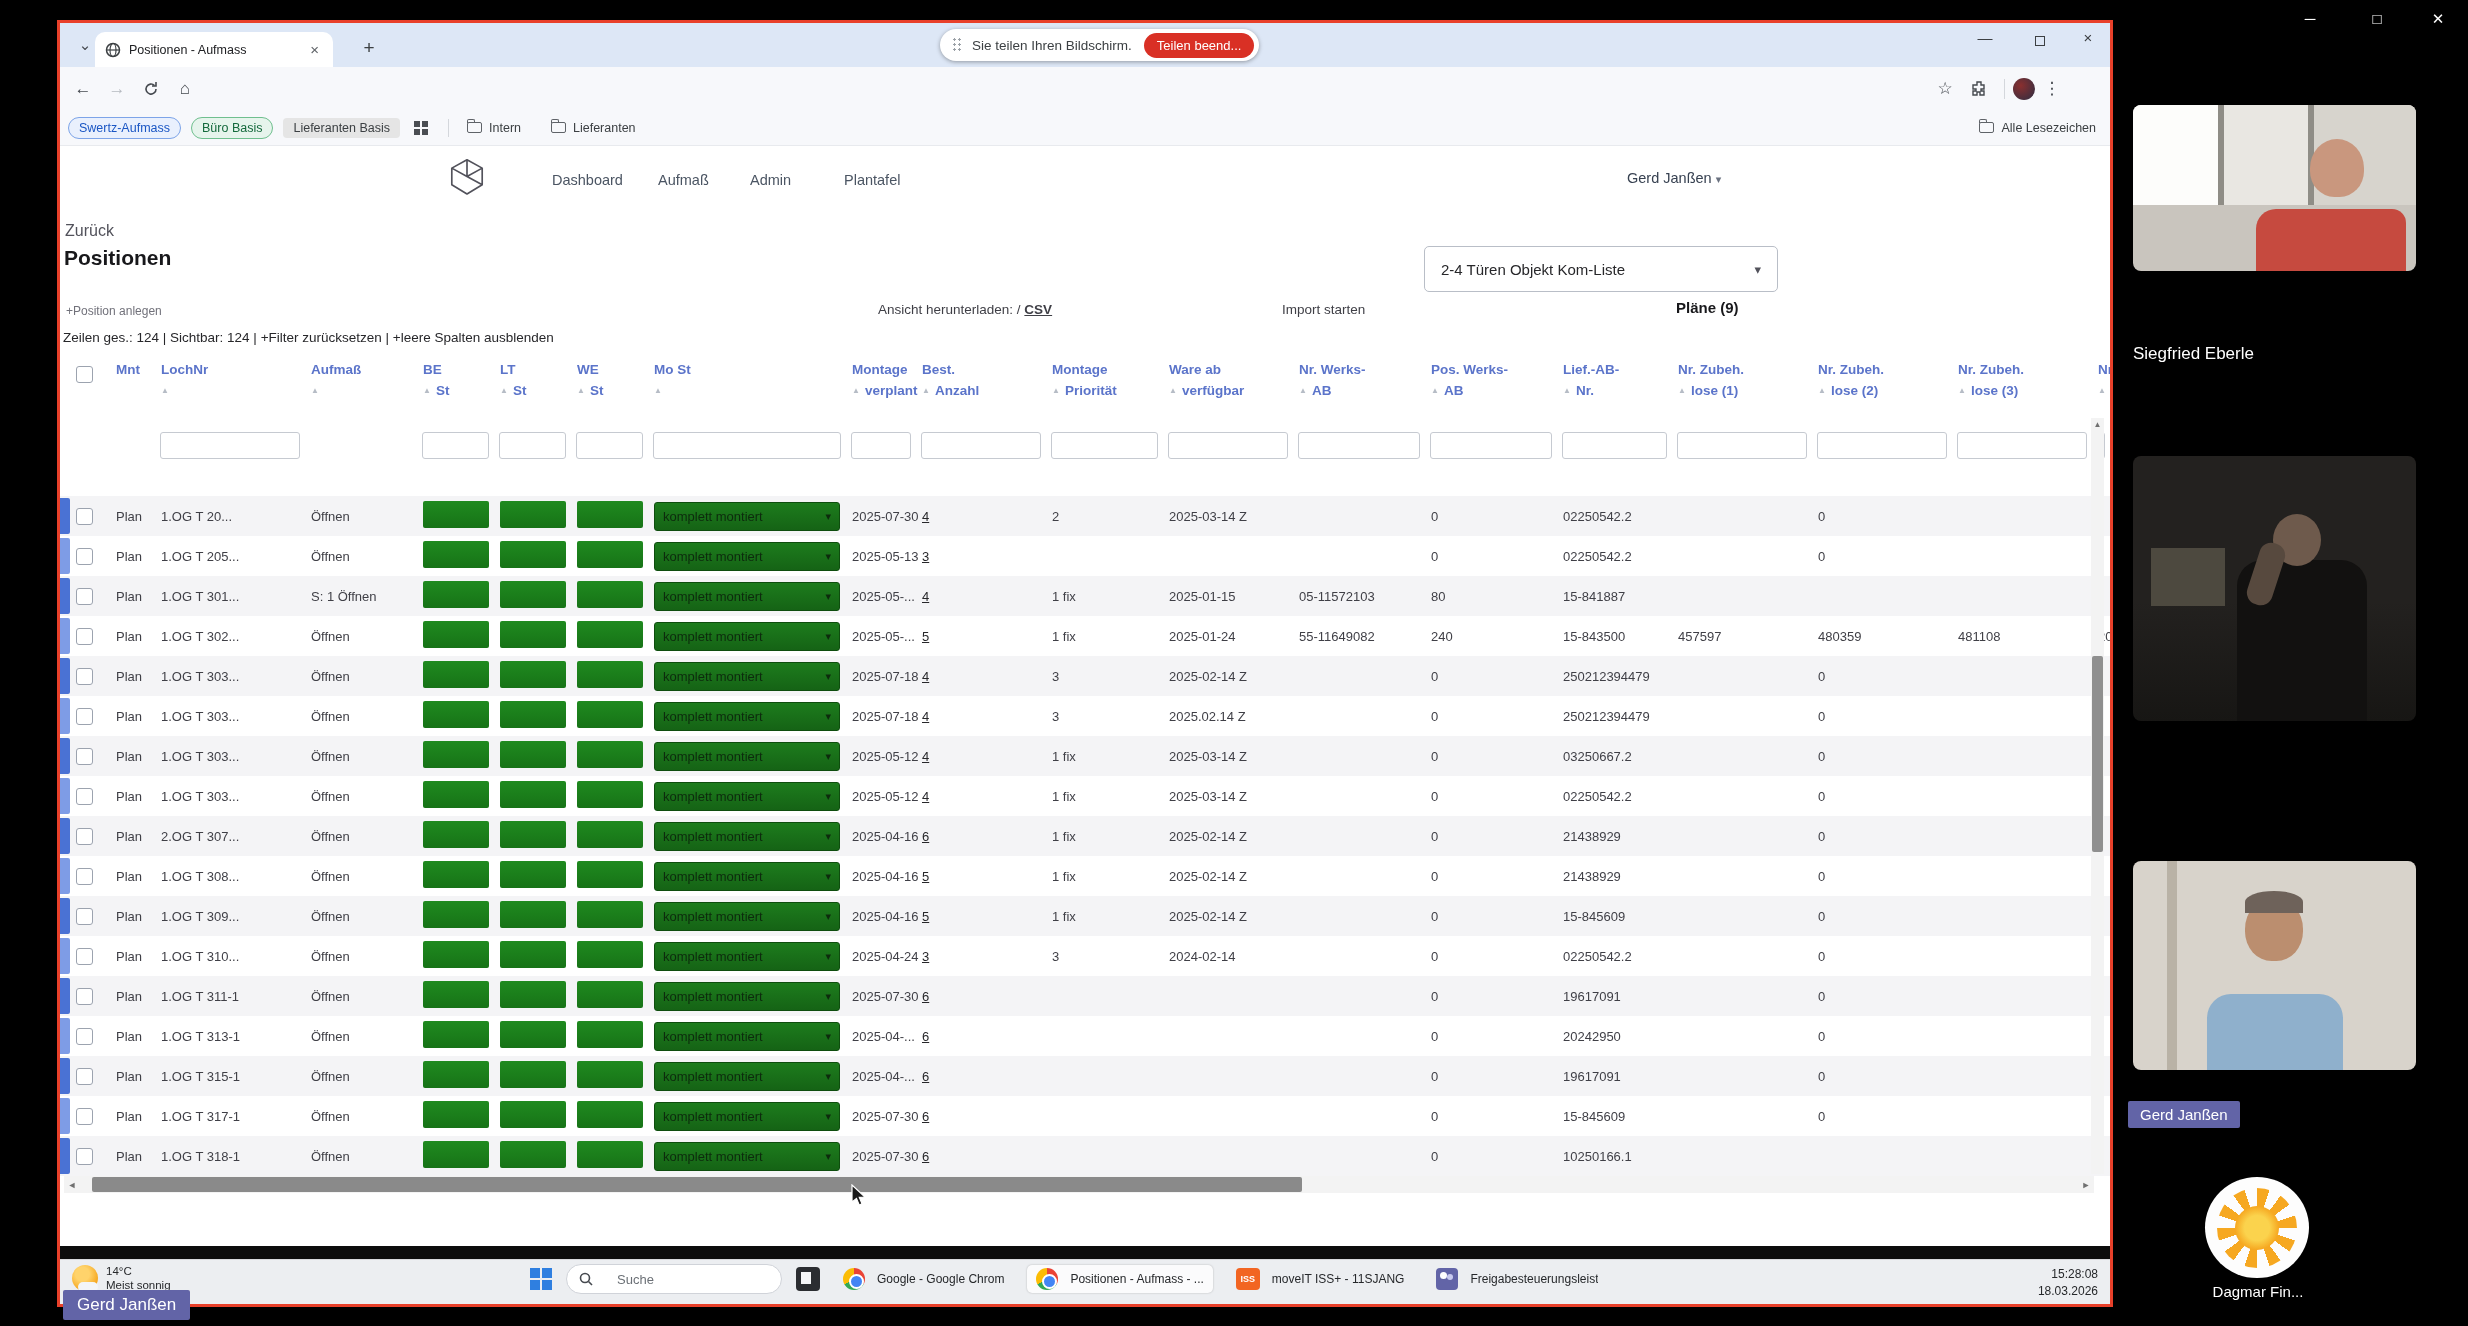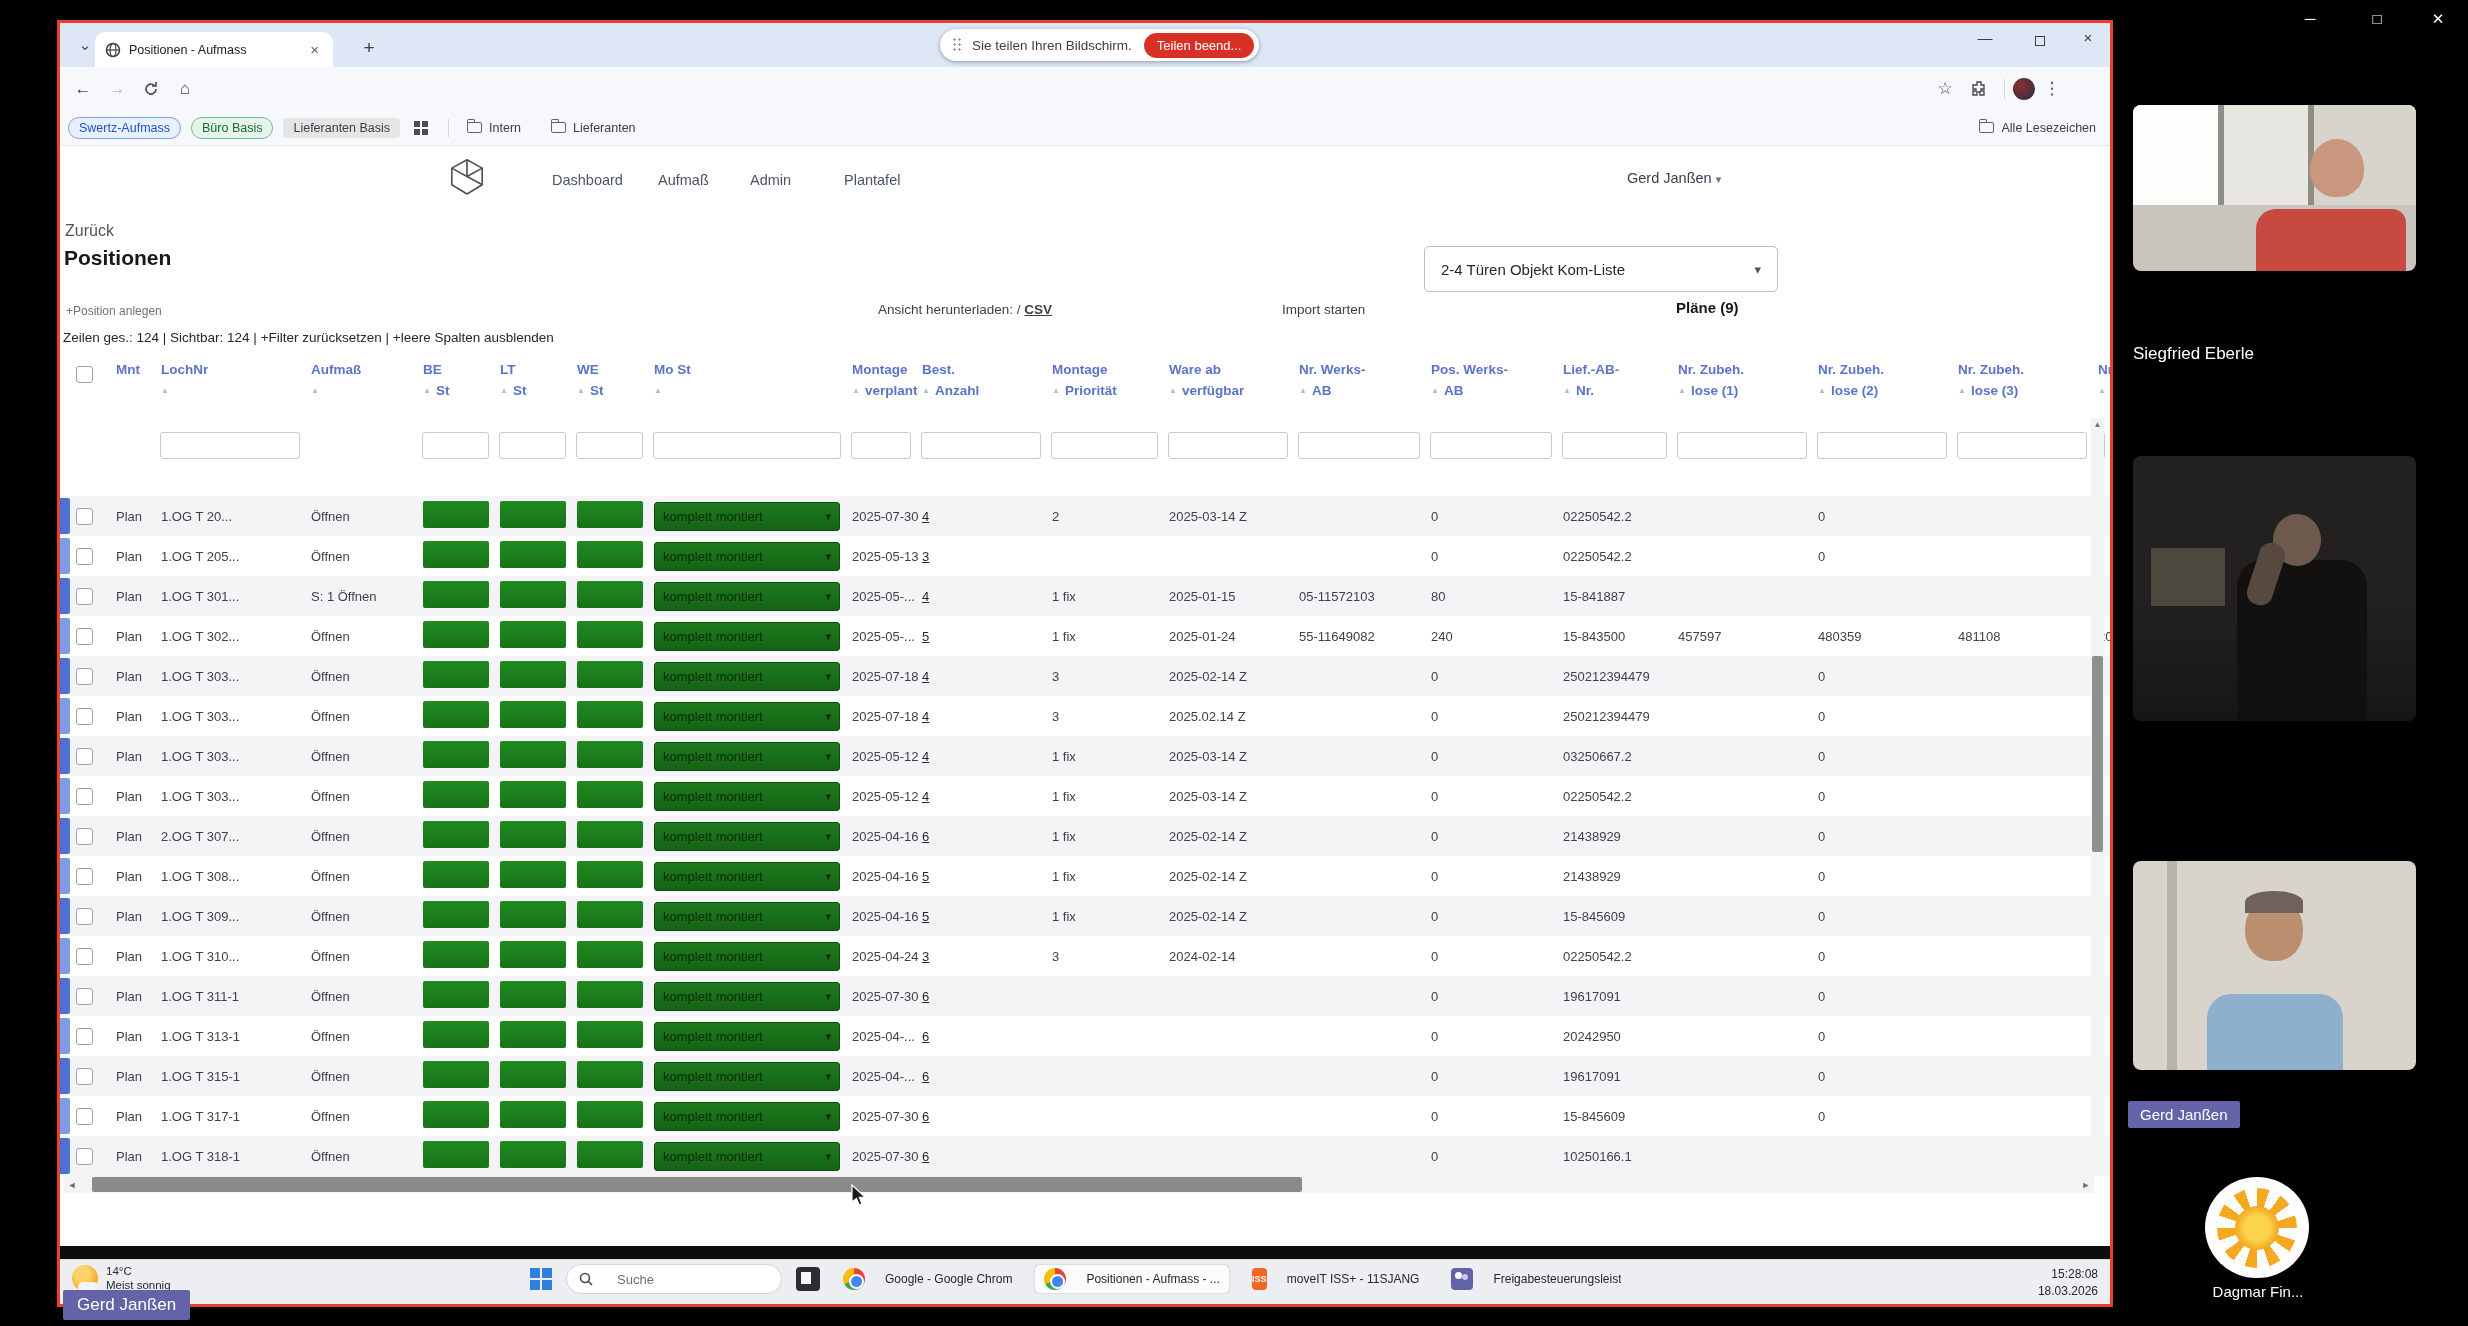--- a/index.html
+++ b/index.html
@@ -122,28 +122,28 @@
     background:#f3f5f7; border-radius:6px; }
   #weather .wt { font-size:11.5px; color:#26282b; line-height:1.25; }
   #tb-center { position:absolute; left:470px; top:4px; display:flex; align-items:center; gap:14px; }
   .winlogo { width:22px; height:22px; display:grid; grid-template-columns:10px 10px; grid-template-rows:10px 10px; gap:2px; }
   .winlogo span { background:#2f7fe0; }
   #tb-search { width:216px; height:30px; background:#fff; border:1px solid #d0d3d9; border-radius:16px;
     display:flex; align-items:center; padding:0 12px;gap:16px; }
   #tb-search .ph { font-size:13px; color:#6b7076; margin-left:8px; }
   .tv-ic { width:24px; height:24px; background:#2b2d31; border-radius:4px; position:relative; }
   .tv-ic::after { content:''; position:absolute; left:5px; top:5px; width:10px; height:12px; background:#f5f6f8; }
-  .tb-app { display:flex; align-items:center; gap:20px; padding:3px 9px; border-radius:5px; max-width:235px; }
+  .tb-app { display:flex; align-items:center; gap:12px; padding:3px 9px; border-radius:5px; max-width:235px; }
   .tb-app.active { background:#fbfbfc; box-shadow:0 0 2px rgba(0,0,0,.25); }
   .tb-app .lbl { font-size:12px; color:#26282b; white-space:nowrap; overflow:hidden; }
   .chrome-ic { width:22px; height:22px; border-radius:50%; position:relative;
     background:conic-gradient(#ea4335 0 120deg, #34a853 120deg 240deg, #fbbc05 240deg 360deg); }
   .chrome-ic::after { content:''; position:absolute; left:5.5px; top:5.5px; width:11px; height:11px;
     border-radius:50%; background:#4285f4; border:2px solid #fff; }
-  .iss-ic { width:15px; height:22px; border-radius:4px; background:#f26522; color:#fff; font-size:9px;
+  .iss-ic { width:24px; height:22px; border-radius:4px; background:#f26522; color:#fff; font-size:9px;
     font-weight:bold; display:flex; align-items:center; justify-content:center; }
   .teams-ic { width:22px; height:22px; border-radius:4px; background:#6264a7; position:relative; }
   .teams-ic::before { content:''; position:absolute; left:4px; top:4px; width:7px; height:7px; border-radius:50%; background:#fff; }
   .teams-ic::after { content:''; position:absolute; left:11px; top:6px; width:6px; height:6px; border-radius:50%; background:#c8caf0; }
   #clock { position:absolute; right:12px; top:6px; text-align:right; font-size:12px; color:#26282b; line-height:1.4; }
 
   
   #presenter-badge { position:absolute; left:63px; top:1290px; background:#6264a7; color:#fff;
     font-size:17px; padding:5px 14px; z-index:60; border-radius:2px; }
 

